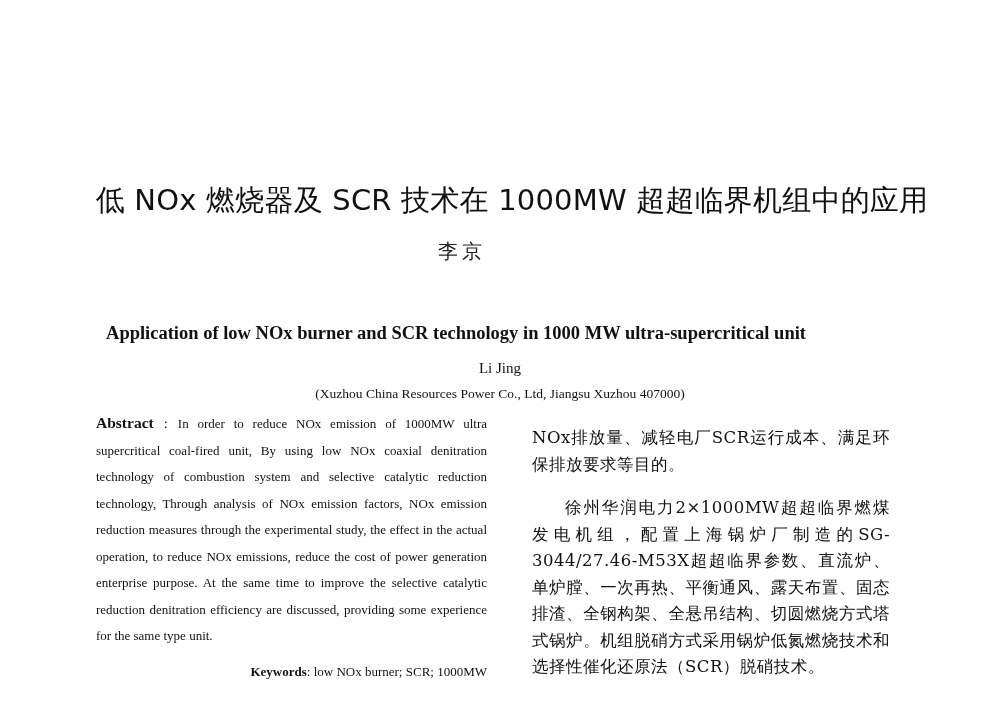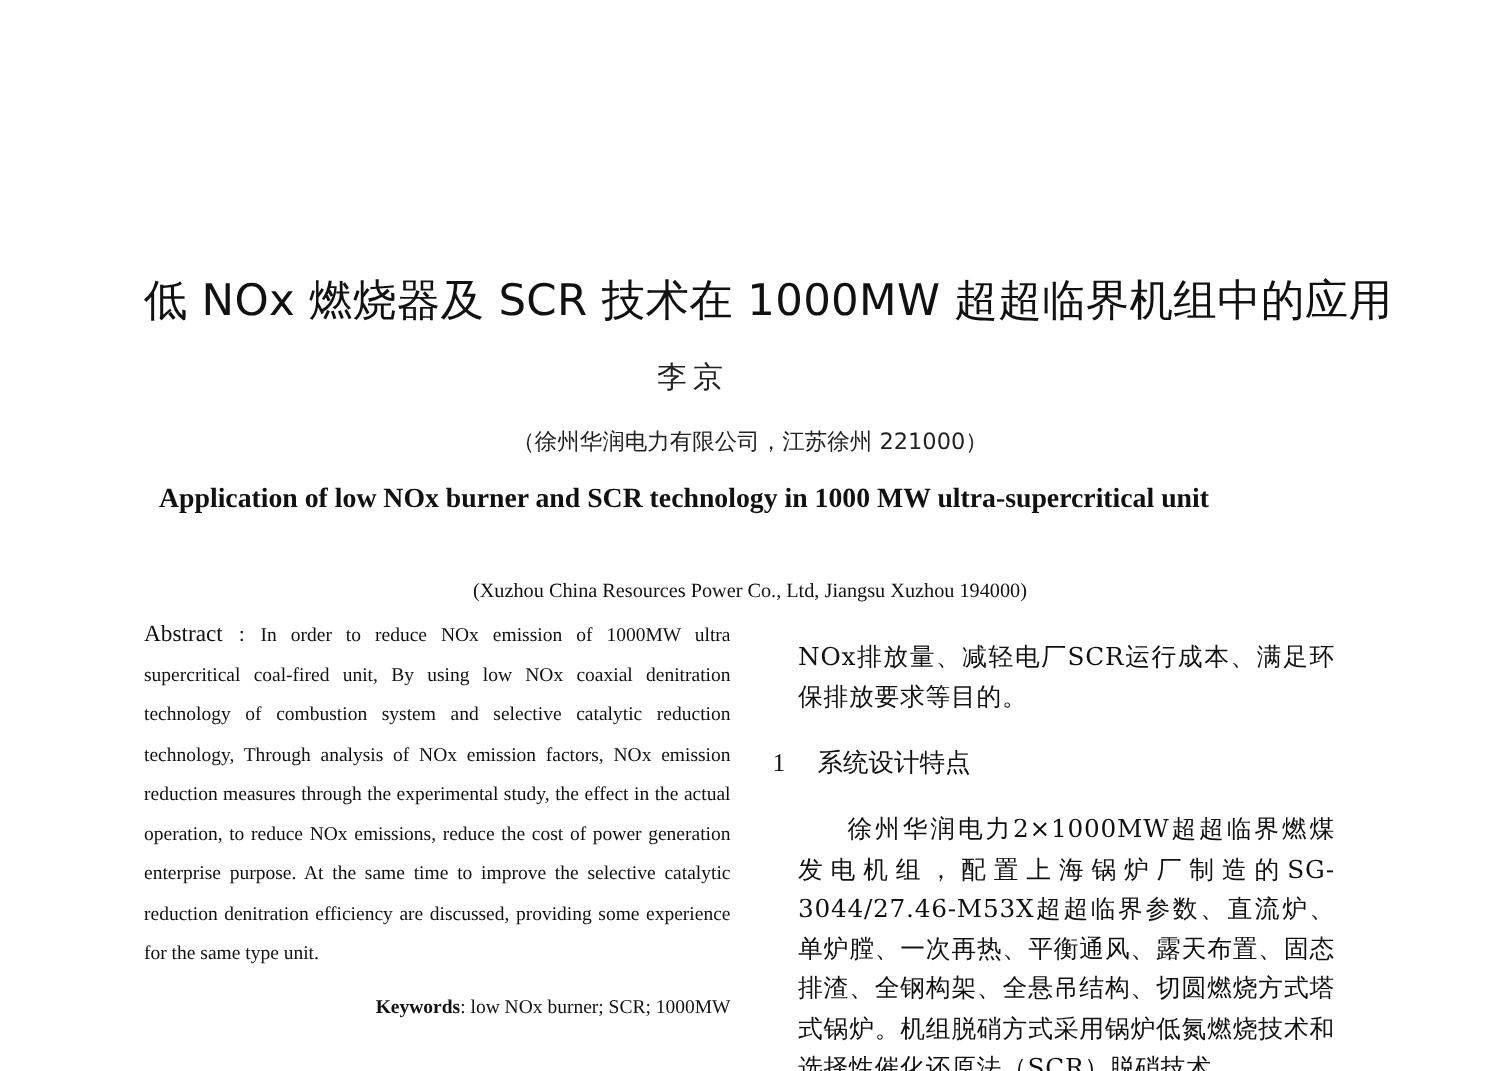--- a/index.html
+++ b/index.html
@@ -85,21 +85,21 @@
       width: 391px;
     }
     .abstract {
       font-size: 13px;
       line-height: 26.5px;
       text-align: justify;
       text-align-last: left;
       margin: 0;
     }
     .abstract .label {
-      font-weight: normal;
+      font-weight: bold;
       font-size: 15.5px;
     }
     .keywords {
       margin-top: 12px;
       font-size: 13px;
       line-height: 20px;
       text-align: right;
     }
     .keywords .label {
       font-weight: bold;
@@ -144,29 +144,28 @@
       margin-right: 8px;
     }
   </style>
 </head>
 <body>
 
 <div class="page">
 
   <h1 class="cn-title">低 NOx 燃烧器及 SCR 技术在 1000MW 超超临界机组中的应用</h1>
   <div class="cn-author">李京</div>
-  <div class="cn-affil">（徐州华润电力有限公司，江苏徐州  221000）</div>
 
   <h2 class="en-title">Application of low NOx burner and SCR technology in 1000 MW ultra-supercritical unit</h2>
-  <div class="en-affil">(Xuzhou China Resources Power Co., Ltd, Jiangsu Xuzhou 194000)</div>
+  <div class="en-author">Li Jing</div>
+  <div class="en-affil">(Xuzhou China Resources Power Co., Ltd, Jiangsu Xuzhou 407000)</div>
 
   <div class="col-left">
     <p class="abstract"><span class="label">Abstract</span><span>：</span><span>In order to reduce NOx emission of 1000MW ultra supercritical coal-fired unit, By using low NOx coaxial denitration technology of combustion system and selective catalytic reduction technology, Through analysis of NOx emission factors, NOx emission reduction measures through the experimental study, the effect in the actual operation, to reduce NOx emissions, reduce the cost of power generation enterprise purpose. At the same time to improve the selective catalytic reduction denitration efficiency are discussed, providing some experience for the same type unit.</span></p>
     <div class="keywords"><span class="label">Keywords</span><span>: low NOx burner; SCR; 1000MW</span></div>
   </div>
 
   <div class="col-right">
     <p class="cn-para">NOx排放量、减轻电厂SCR运行成本、满足环保排放要求等目的。</p>
-    <h3 class="section-heading"><span class="num">1</span><span>系统设计特点</span></h3>
     <p class="cn-para indent">徐州华润电力2×1000MW超超临界燃煤发电机组，配置上海锅炉厂制造的SG-3044/27.46-M53X超超临界参数、直流炉、单炉膛、一次再热、平衡通风、露天布置、固态排渣、全钢构架、全悬吊结构、切圆燃烧方式塔式锅炉。机组脱硝方式采用锅炉低氮燃烧技术和选择性催化还原法（SCR）脱硝技术。</p>
   </div>
 
 </div>
 
 </body></html>

